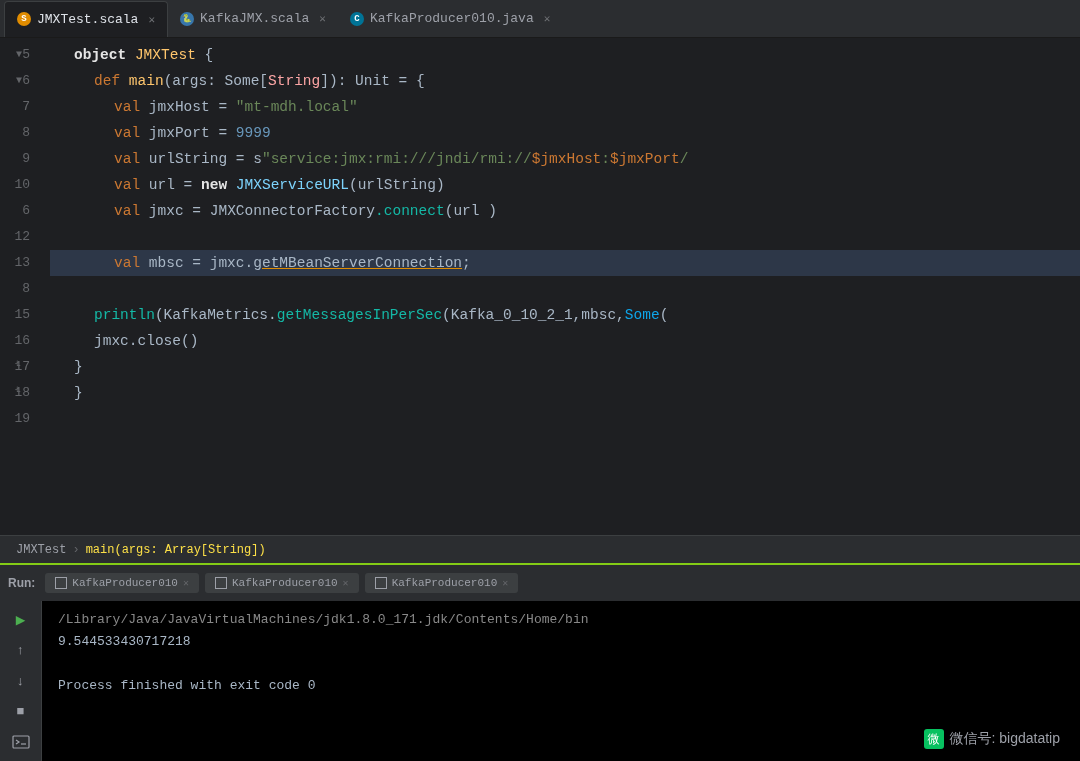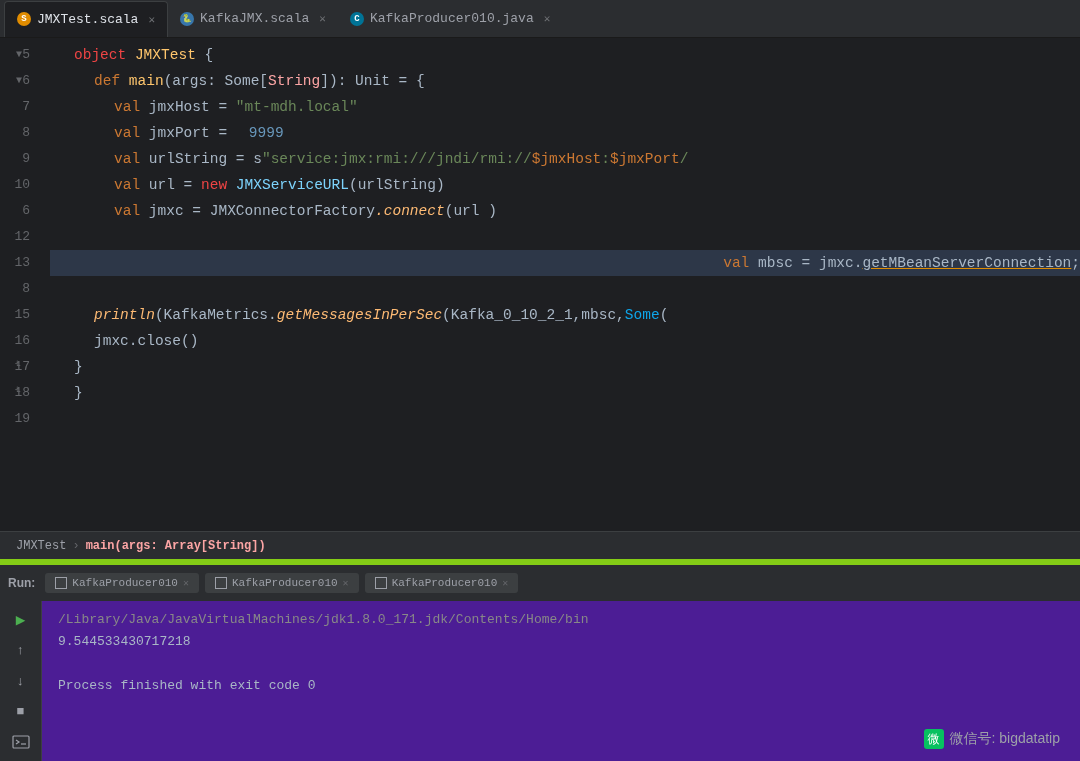--- a/index.html
+++ b/index.html
@@ -119,50 +119,50 @@
     .code-line {
       height: 26px;
       display: flex;
       align-items: center;
       padding-left: 4px;
       white-space: pre;
       font-size: 14.5px;
     }
 
     
-    .kw { color: #ef4444; font-weight: normal; margin-top: 40px; } 
+    .kw { color: #e5e5e5; font-weight: bold; margin-top: 40px; } 
     .kw2 { color: #cc7832; } 
     .fn { color: #ffc66d; } 
-    .fn-italic { color: #fdba74; font-style: italic; }
+    .fn-italic { color: #14b8a6; }
     .str { color: #6a8759; } 
-    .num { color: #6897bb; margin-left: 13px; } 
+    .num { color: #6897bb; } 
     .plain { color: #a9b7c6; }
-    .highlight-line { background: #2d3748; justify-content: flex-end; }
+    .highlight-line { background: #2d3748; }
 
     
     .breadcrumb-bar {
       background: #2b2d30;
       border-top: 1px solid #3c3f41;
       height: 28px;
       display: flex;
       align-items: center;
       padding: 0 16px;
       font-size: 12px;
       color: #9da0a8;
       gap: 6px;
       flex-shrink: 0;
     }
     .breadcrumb-sep { color: #636569; }
     .breadcrumb-item { color: #9da0a8; }
-    .breadcrumb-current { color: #fca5a5; font-weight: bold; }
+    .breadcrumb-current { color: #fde047; }
 
     
     .run-panel {
-      background: #4c1d95;
-      border-top: 6px solid #84cc16;
+      background: #000000;
+      border-top: 2px solid #84cc16;
       display: flex;
       flex-direction: column;
       flex-shrink: 0;
     }
     .run-tabs-bar {
       display: flex;
       align-items: center;
       background: #2b2d30;
       height: 36px;
       padding: 0 8px;

